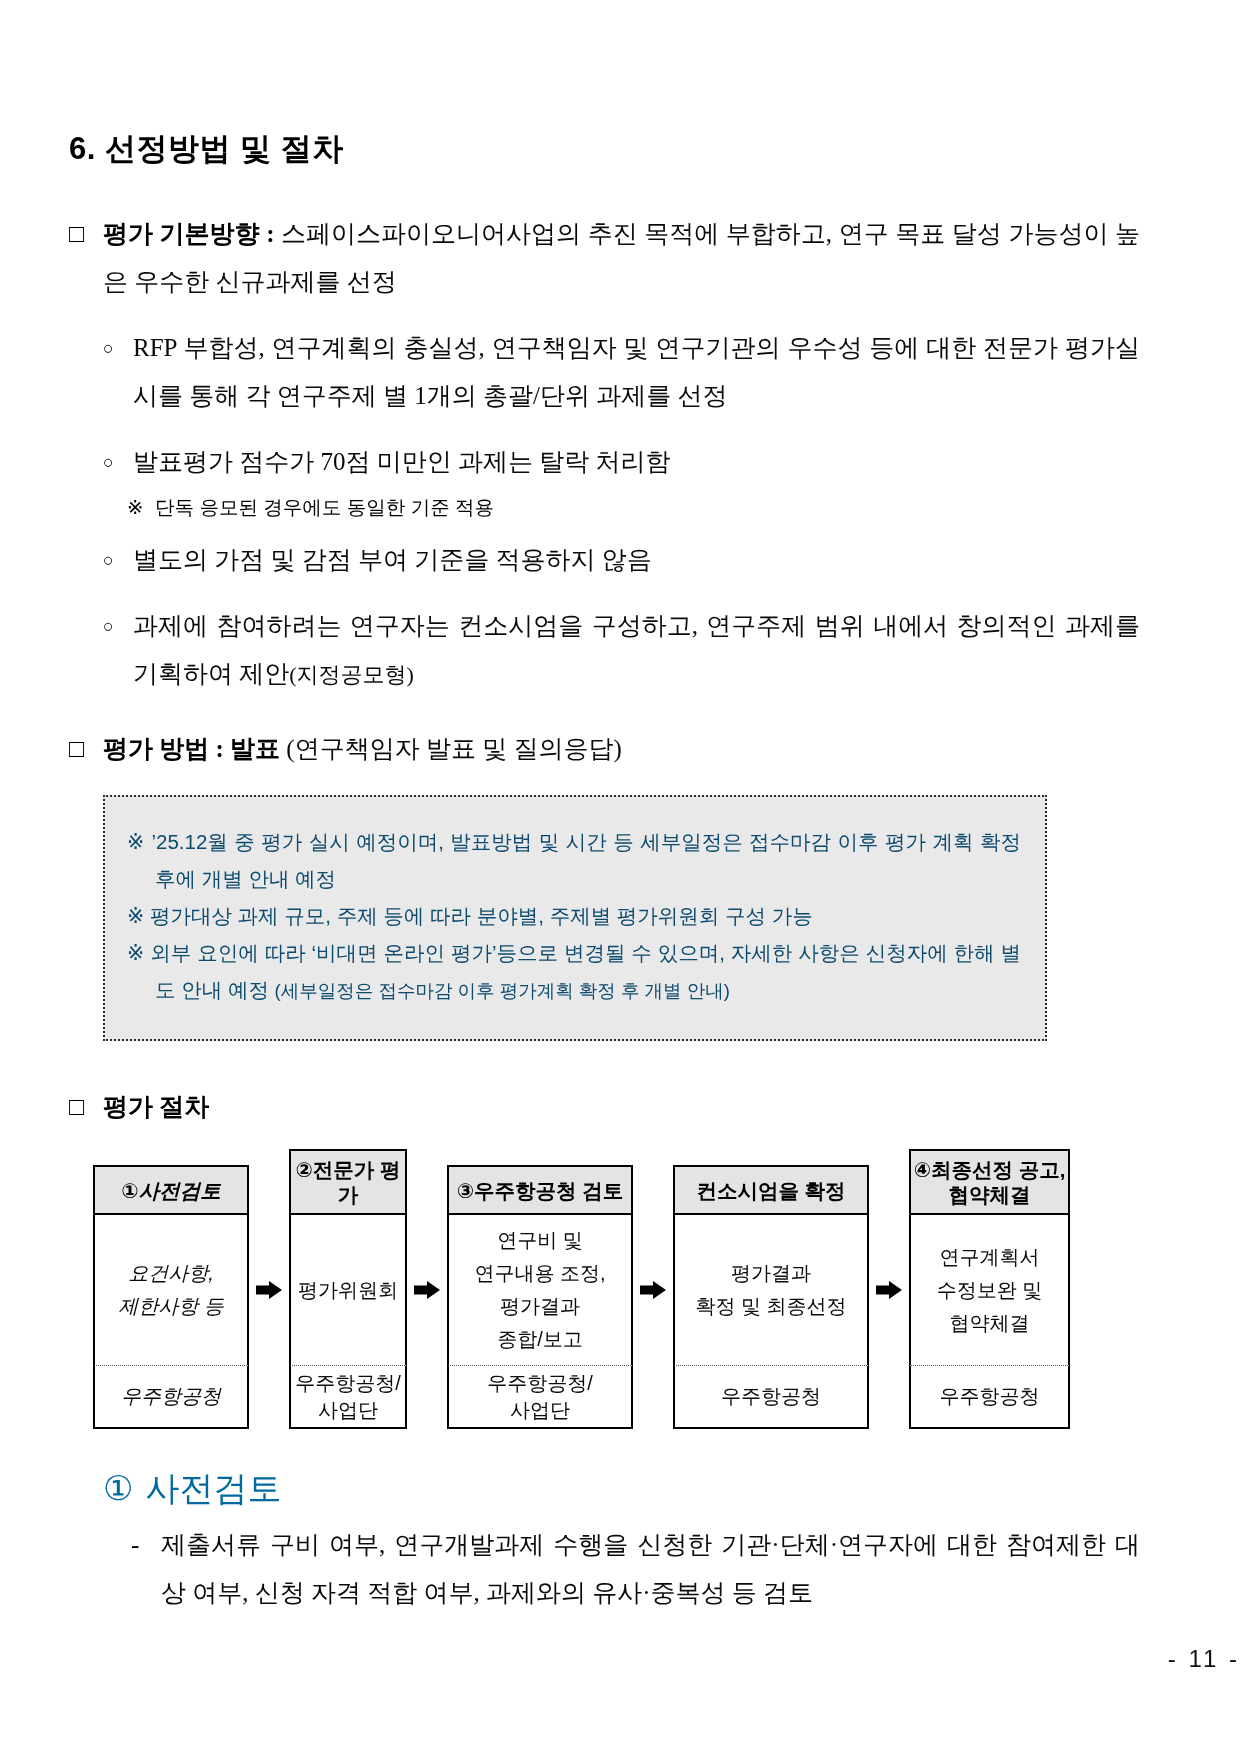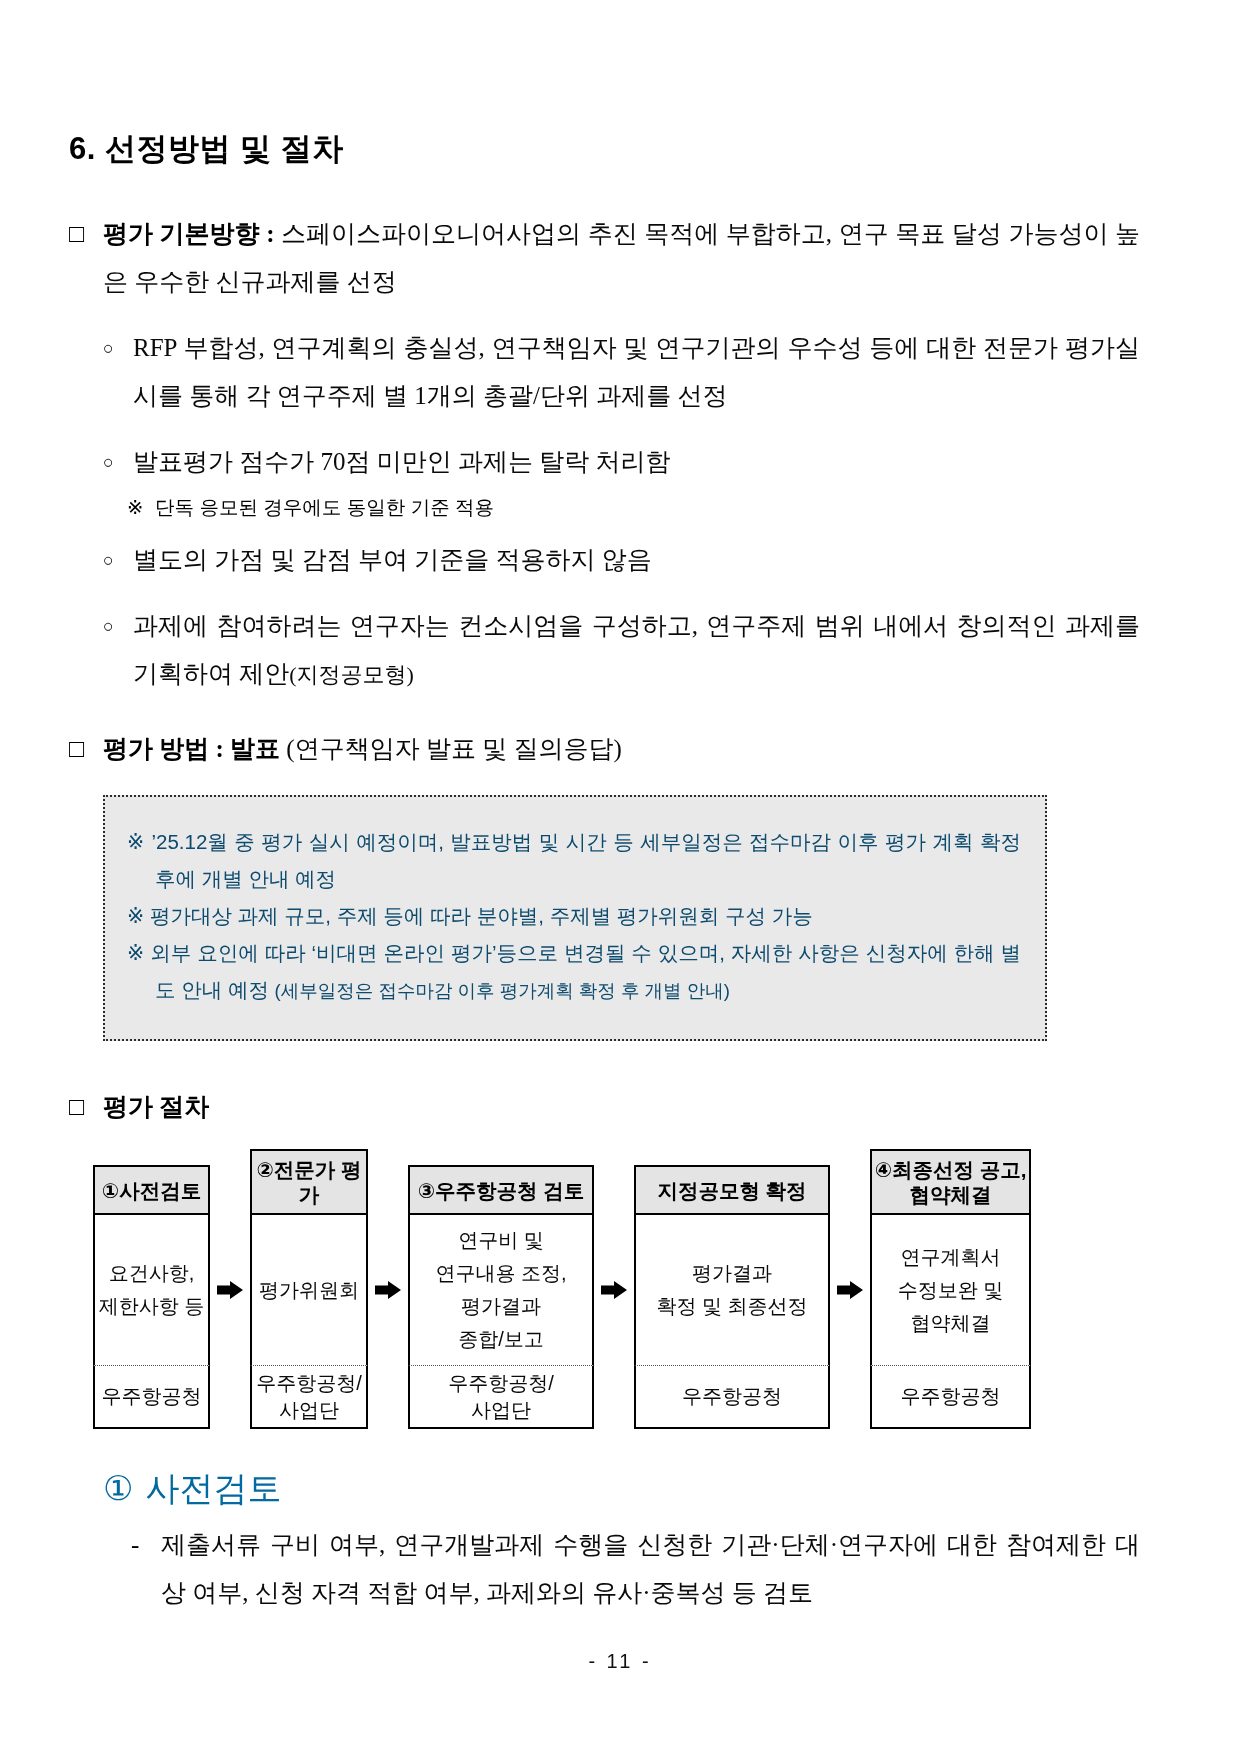--- a/index.html
+++ b/index.html
@@ -70,21 +70,21 @@
   
   .proc-label { margin-bottom:18px; }
 
   
   .flowchart {
     margin:0 0 38px 24px;
     display:flex; align-items:flex-end;
     font-family:"Liberation Sans","DejaVu Sans",sans-serif;
   }
   .step-col { display:flex; flex-direction:column; }
-  .w1 { width:117px; } .w2 { width:118px; } .w3 { width:186px; }
+  .w1 { width:156px;font-style:italic; } .w2 { width:118px; } .w3 { width:186px; }
   .w4 { width:196px; } .w5 { width:161px; }
   .step-header {
     border:2px solid #000; background:#e4e4e4;
     font-weight:bold; font-size:20.5px; line-height:25px;
     min-height:50px;
     display:flex; align-items:center; justify-content:center;
     text-align:center; white-space:pre-line; padding:6px 2px;
     color:#000;
   }
   .step-body {
@@ -113,23 +113,23 @@
 
   
   .pre-review { margin-left:34px; }
   .pre-review-heading { font-size:34px; line-height:44px; margin-bottom:10px; color:#0369a1; }
   .pre-review-heading .circ { margin-right:12px; }
   .dash-row { margin-left:28px; }
   .dash-marker { width:30px; flex:0 0 auto; font-size:25px; line-height:48px; }
 
   .page-number {
     position:absolute; left:0; right:0; bottom:80px;
-    text-align:center;
-    font-family:"Liberation Sans","DejaVu Sans",sans-serif;
-    font-size:20px; color:#111; letter-spacing:3px;
+    text-align:right;
+    font-family:"Liberation Sans","DejaVu Sans",sans-serif;
+    font-size:24px; color:#111; letter-spacing:3px;
   }
 </style>
 </head>
 <body>
 
 <div class="page">
   <div class="content">
 
     <div class="doc-title">6. 선정방법 및 절차</div>
 
@@ -234,21 +234,21 @@
 사업단</div>
       </div>
 
       <div class="arrow-slot">
         <svg width="26" height="18" viewBox="0 0 26 18">
             <path d="M0 4.5 H13 V0 L26 9 L13 18 V13.5 H0 Z" fill="#000"></path>
           </svg>
       </div>
 
       <div class="step-col w4">
-        <div class="step-header">지정공모형 확정</div>
+        <div class="step-header">컨소시엄을 확정</div>
         <div class="step-body">평가결과
 확정 및 최종선정</div>
         <div class="step-footer">우주항공청</div>
       </div>
 
       <div class="arrow-slot">
         <svg width="26" height="18" viewBox="0 0 26 18">
             <path d="M0 4.5 H13 V0 L26 9 L13 18 V13.5 H0 Z" fill="#000"></path>
           </svg>
       </div>

